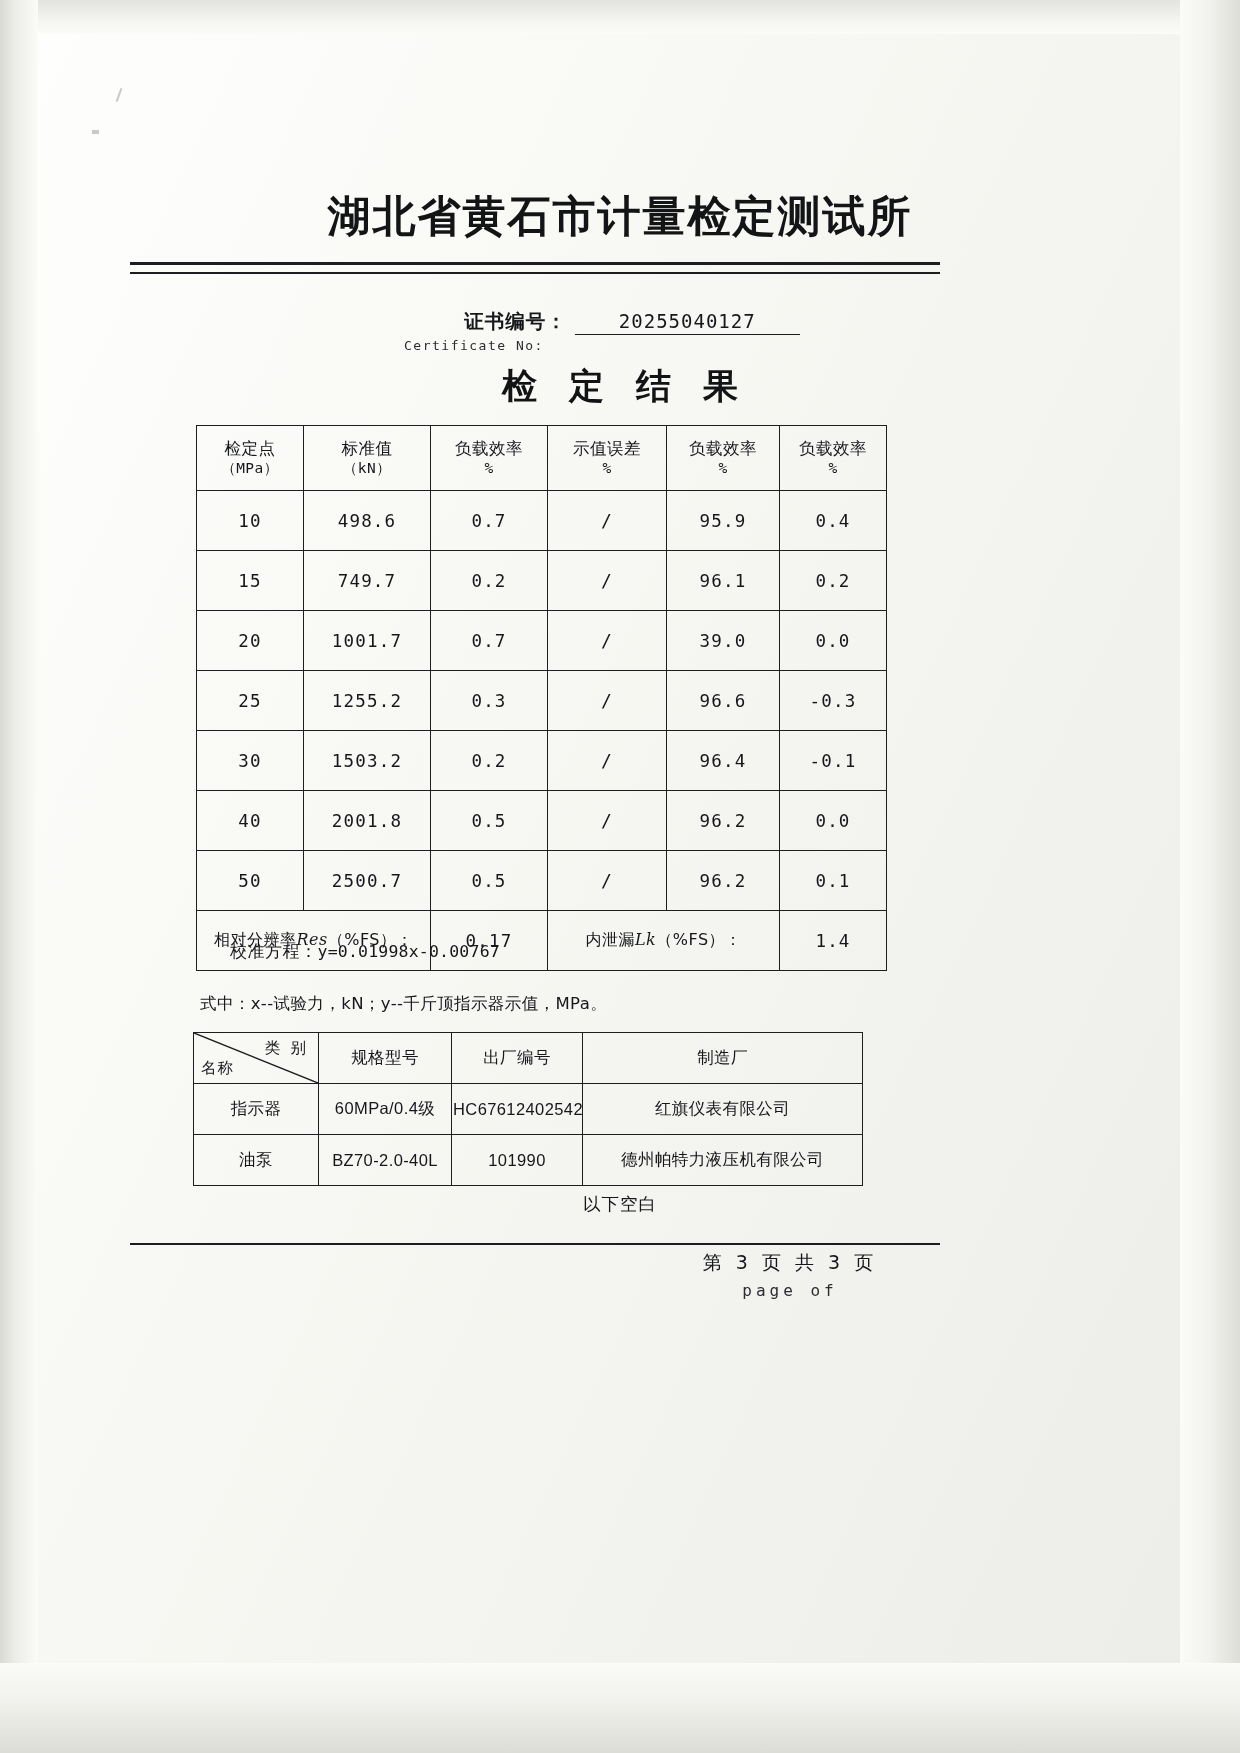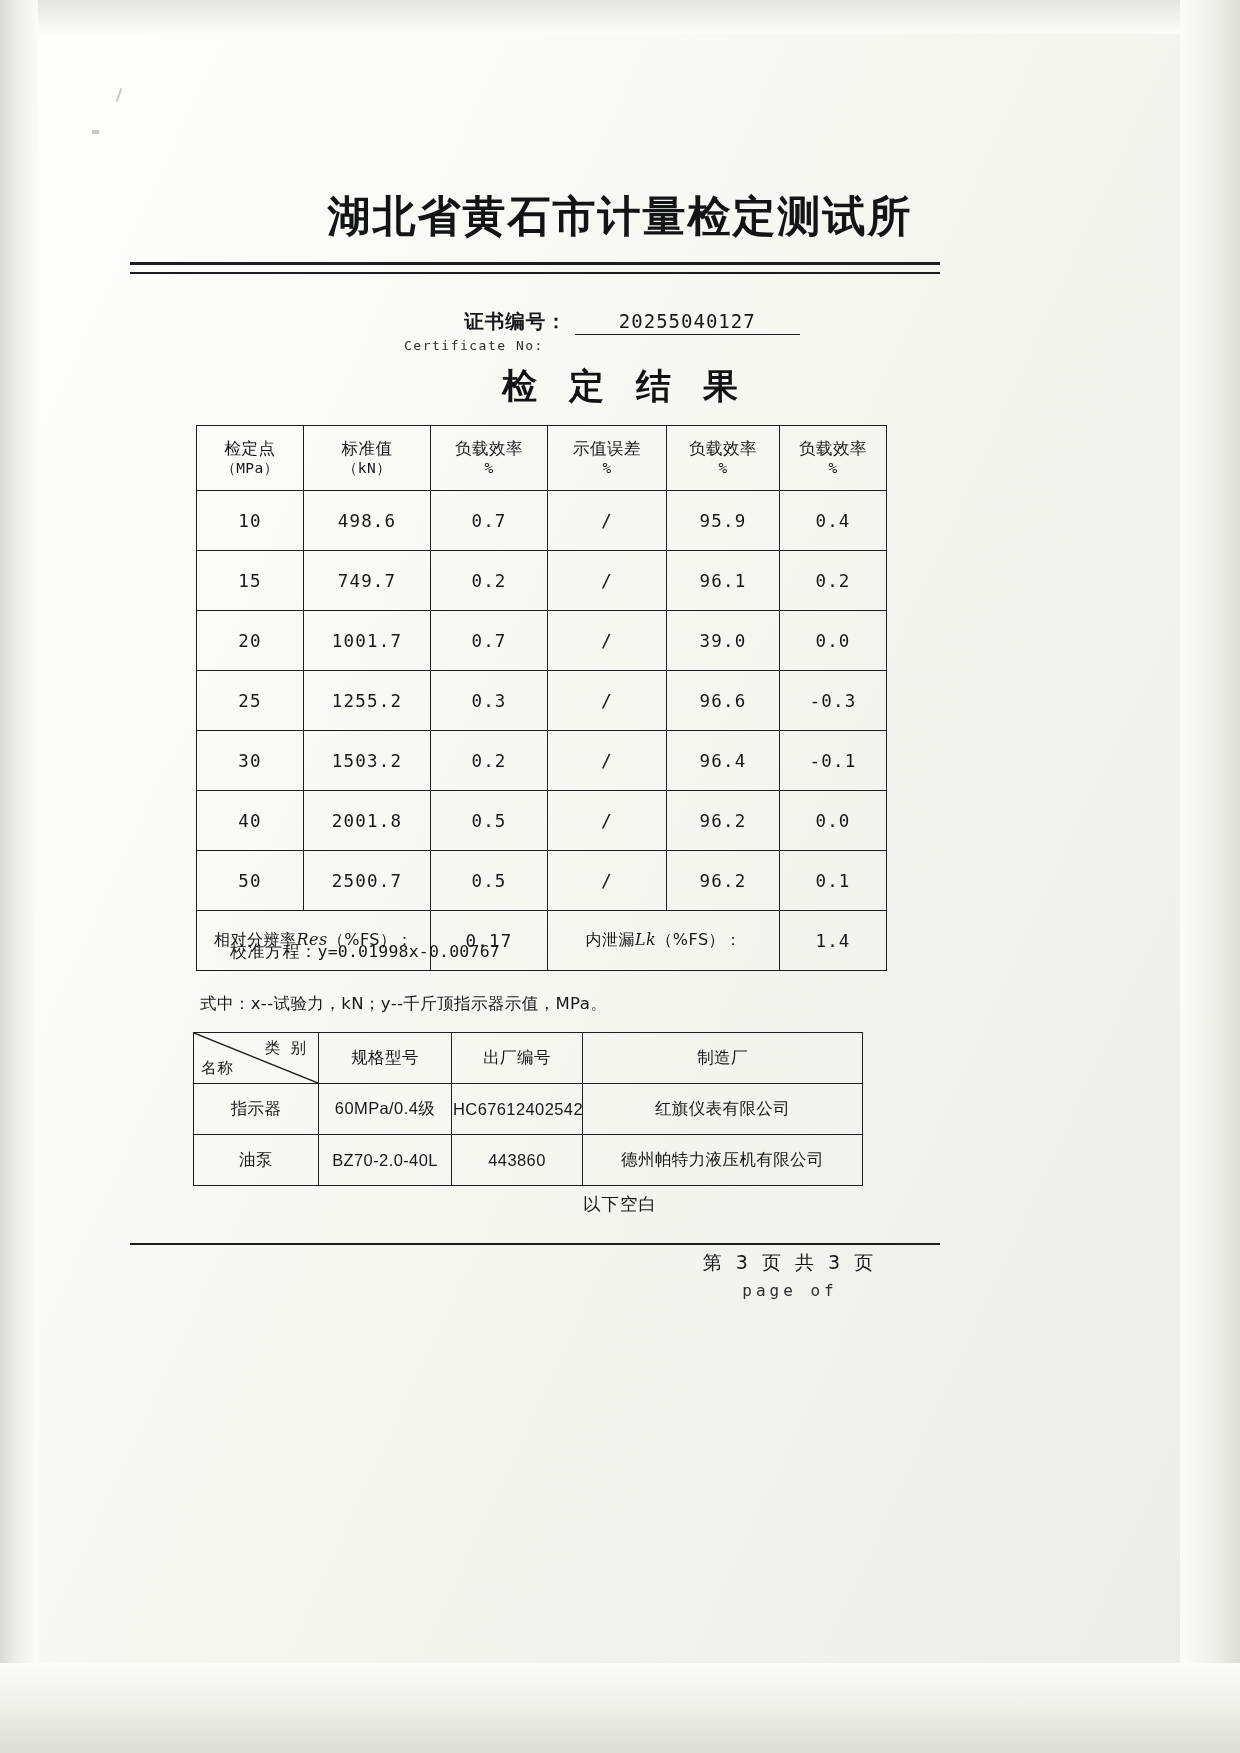--- a/index.html
+++ b/index.html
@@ -441,21 +441,21 @@
         </tr>
         <tr>
           <td>指示器</td>
           <td class="mono">60MPa/0.4级</td>
           <td class="mono">HC67612402542</td>
           <td>红旗仪表有限公司</td>
         </tr>
         <tr>
           <td>油泵</td>
           <td class="mono">BZ70-2.0-40L</td>
-          <td class="mono">443860</td>
+          <td class="mono">101990</td>
           <td>德州帕特力液压机有限公司</td>
         </tr>
       </tbody>
     </table>
 
     <div class="blank-note">以下空白</div>
 
     <div class="footer-rule"></div>
     <div class="footer-page">第 3 页 共 3 页</div>
     <div class="footer-page-en">page    of</div>

